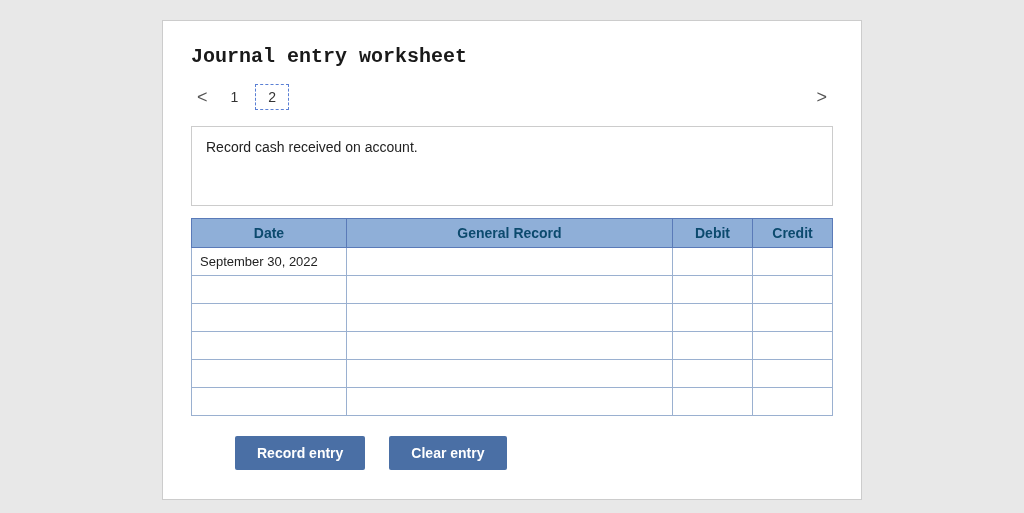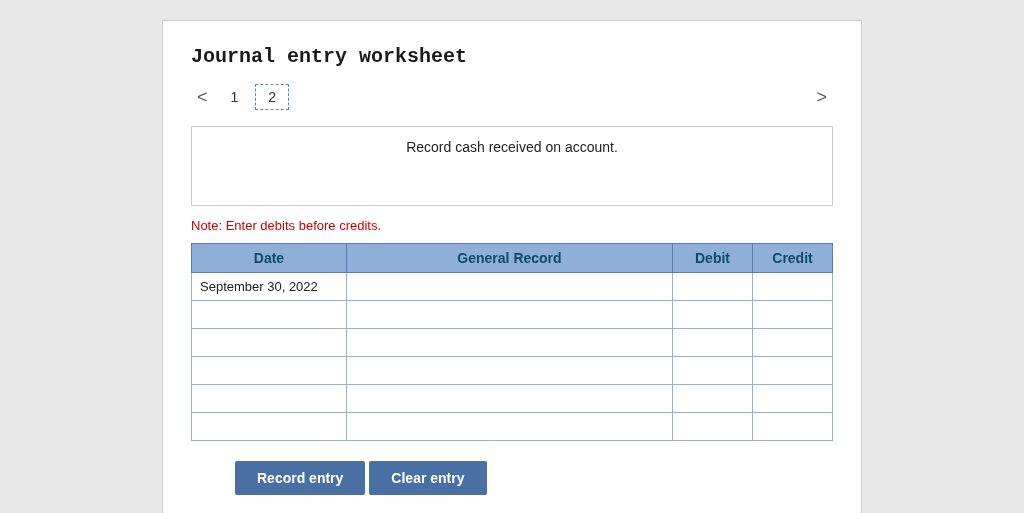--- a/index.html
+++ b/index.html
@@ -57,21 +57,20 @@
       font-weight: normal;
     }
     .description-box {
       border: 1px solid #cccccc;
       padding: 12px 14px;
       min-height: 80px;
       color: #222;
       font-size: 14px;
       margin-bottom: 12px;
       background: #fff;
-      text-align: center;
     }
     .note {
       color: #cc0000;
       font-size: 13px;
       margin-bottom: 10px;
     }
     
     .journal-table {
       width: 100%;
       border-collapse: collapse;
@@ -105,21 +104,21 @@
       font-size: 13px;
       color: #222;
     }
     .col-date { width: 155px; }
     .col-journal { width: auto; }
     .col-debit { width: 80px; }
     .col-credit { width: 80px; }
     
     .button-row {
       display: flex;
-      gap: 4px;
+      gap: 24px;
       align-items: center;
       padding-left: 44px;
     }
     .btn {
       padding: 9px 22px;
       border: none;
       cursor: pointer;
       font-size: 14px;
       font-weight: bold;
       color: #ffffff;
@@ -138,21 +137,20 @@
 
   <div class="tab-nav">
     <button class="nav-arrow">&lt;</button>
     <button class="tab-item">1</button>
     <button class="tab-item active">2</button>
     <button class="nav-arrow" style="margin-left: auto;">&gt;</button>
   </div>
 
   <div class="description-box">Record cash received on account.</div>
 
-  <div class="note">Note: Enter debits before credits.</div>
 
   <table class="journal-table">
     <thead>
       <tr>
         <th class="col-date">Date</th>
         <th class="col-journal">General Record</th>
         <th class="col-debit">Debit</th>
         <th class="col-credit">Credit</th>
       </tr>
     </thead>

